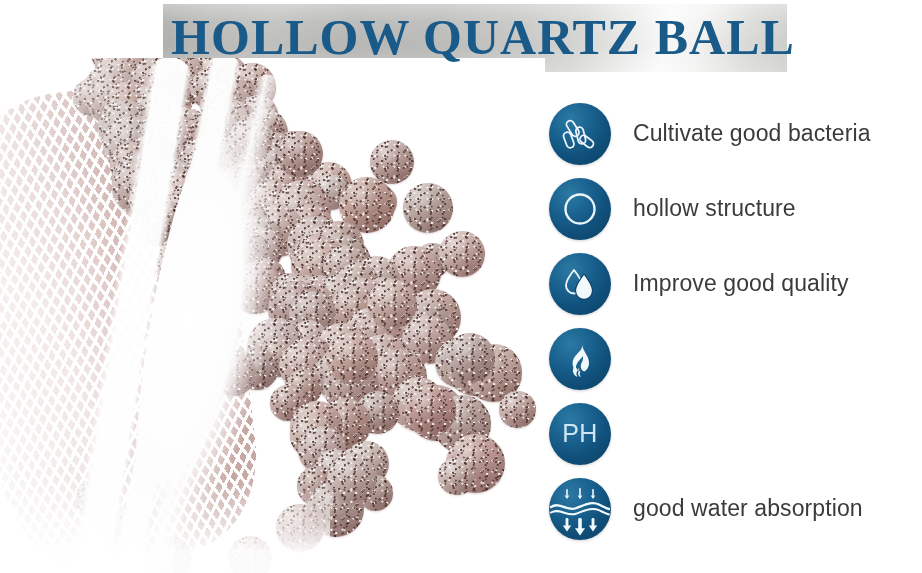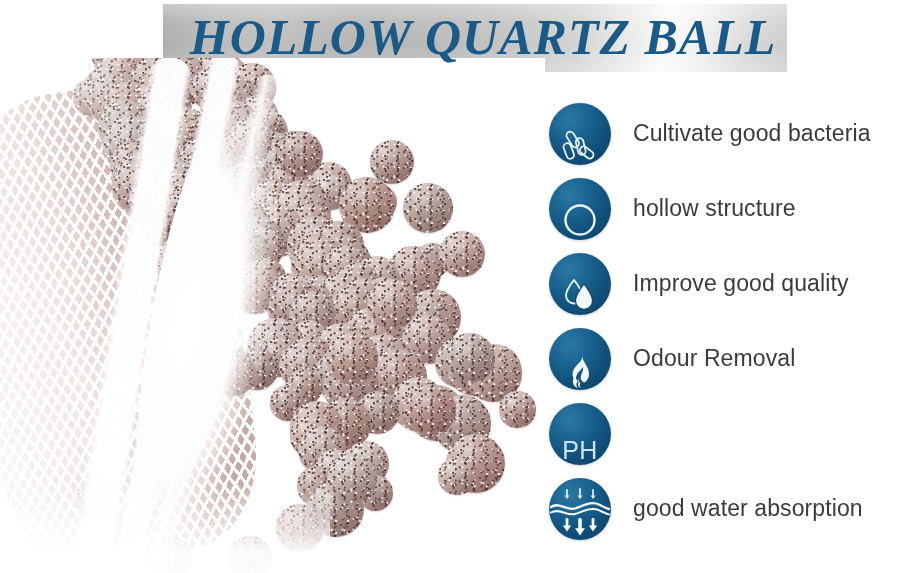--- a/index.html
+++ b/index.html
@@ -52,21 +52,20 @@
   #title-text {
     position: absolute;
     left: 163px;
     top: 8px;
     width: 640px;
     height: 58px;
     line-height: 58px;
     text-align: center;
     font-family: "Liberation Serif", "DejaVu Serif", serif;
     font-weight: bold;
-    font-style: italic;
     font-size: 50px;
     letter-spacing: 1.0px;
     color: #1a5a89;
     white-space: nowrap;
     z-index: 3;
   }
 
   
   #photo {
     position: absolute;
@@ -188,21 +187,21 @@
   }
   .icon-circle {
     position: relative;
     flex: 0 0 auto;
     width: 62px;
     height: 62px;
     border-radius: 50%;
     background: radial-gradient(circle at 34% 26%, #2b7aa3 0%, #1a6290 34%, #10507a 62%, #0c3f63 100%);
     box-shadow: 0 1px 3px rgba(0,0,0,0.18);
     display: flex;
-    align-items: flex-end;
+    align-items: center;
     justify-content: center;
     overflow: hidden;
   }
   .icon-circle svg { display: block; }
   .ph-label {
     font-family: "Liberation Sans", sans-serif;
     font-size: 25px;
     font-weight: normal;
     letter-spacing: 0.5px;
     color: #cfe6f2;
@@ -480,21 +479,20 @@
                      C15.4 29.4 15.6 26.2 17.6 23.4 C19.2 21.2 21.6 19.6 22.6 17 C23.3 19 23 20.8 22.2 22.6
                      C21.2 24.8 20.2 26.8 21 29.2 C21.5 30.8 22.8 32 24.3 32.6 C27.4 30.6 29.2 27.2 29 23.4
                      C28.7 18 25.4 14.4 23.6 10.8 C22.6 8.6 22 6 21.6 3.5 Z"></path>
             <path d="M14.2 27.6 C12.6 30 12.4 32.6 13.8 35 C14.7 36.5 16.1 37.4 17.6 37.8
                      C16.3 36 16.1 34.2 17 32.4 C17.7 31 18.8 29.8 19 28.2 C19.4 29.6 19.2 30.8 18.7 32
                      C18.2 33.4 17.8 34.6 18.4 36 C18.9 37.1 19.9 37.8 21 38 C19.2 36.2 19.4 34.4 20.6 32.6
                      C18.6 32.1 17 30.8 16.2 28.8 C15.6 28.2 14.9 27.8 14.2 27.6 Z"></path>
           </g>
         </svg>
       </div>
-      <div class="feature-text">Odour Removal</div>
     </div>
 
     <div class="feature-row">
       <div class="icon-circle">
         <span class="ph-label">PH</span>
       </div>
     </div>
 
     <div class="feature-row">
       <div class="icon-circle">

